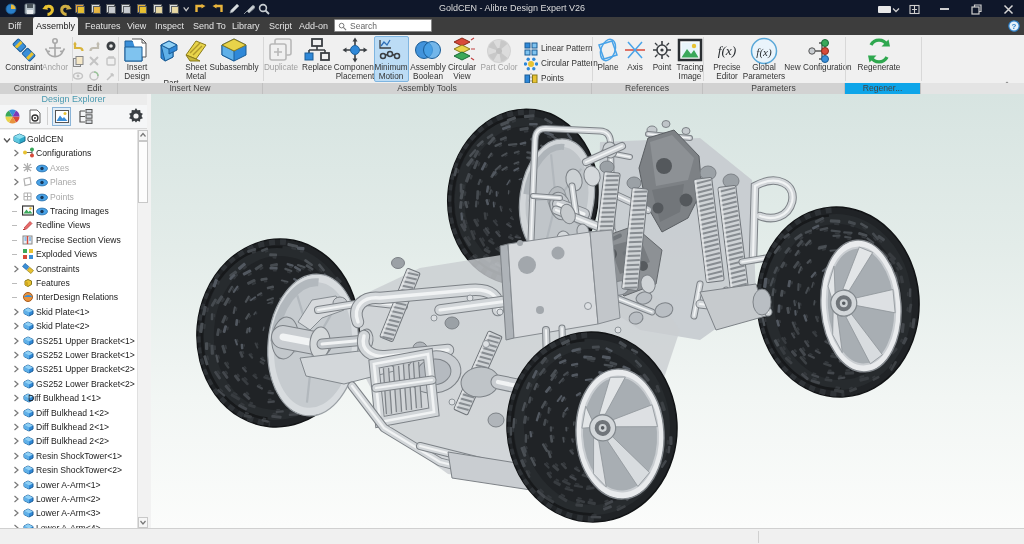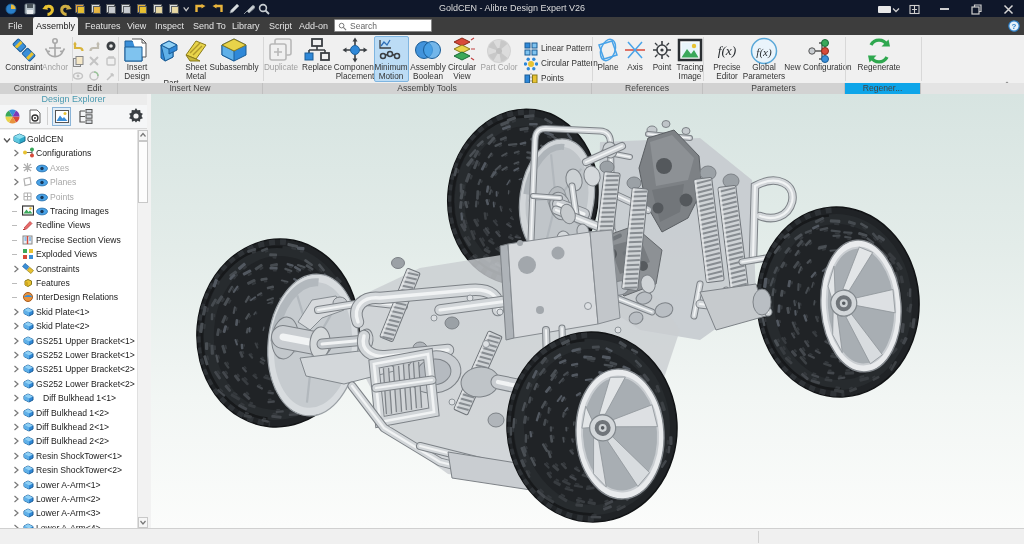--- a/index.html
+++ b/index.html
@@ -92,21 +92,21 @@
     <div style="position:absolute;left:940px;top:8px;width:9px;height:2px;background:#cfcfcf"></div>
     <svg style="position:absolute;left:971px;top:4px" width="11" height="11" viewBox="0 0 11 11">
       <rect x="1" y="3" width="7" height="7" fill="none" stroke="#cfcfcf" stroke-width="1.2"></rect>
       <path d="M3.5 3 V1 H10 V7.5 H8" fill="none" stroke="#cfcfcf" stroke-width="1.2"></path>
     </svg>
     <svg style="position:absolute;left:1003px;top:4px" width="11" height="11" viewBox="0 0 11 11">
       <path d="M1.5 1.5 L9.5 9.5 M9.5 1.5 L1.5 9.5" stroke="#d6d6d6" stroke-width="1.5"></path>
     </svg>
   </div>
 <div id="menubar">
-    <div style="position:absolute;left:8px;top:0;height:18px;line-height:18px;color:#e4e4e4">File</div>
+    <div style="position:absolute;left:8px;top:0;height:18px;line-height:18px;color:#e4e4e4">Diff</div>
     <div style="position:absolute;left:33px;top:0;width:45px;height:18px;background:#f0f0f0;color:#222;text-align:center;line-height:18px;border-radius:2px 2px 0 0">Assembly</div>
     <div style="position:absolute;left:85px;top:0;height:18px;line-height:18px;color:#e4e4e4">Features</div>
     <div style="position:absolute;left:127px;top:0;height:18px;line-height:18px;color:#e4e4e4">View</div>
     <div style="position:absolute;left:155px;top:0;height:18px;line-height:18px;color:#e4e4e4">Inspect</div>
     <div style="position:absolute;left:193px;top:0;height:18px;line-height:18px;color:#e4e4e4">Send To</div>
     <div style="position:absolute;left:232px;top:0;height:18px;line-height:18px;color:#e4e4e4">Library</div>
     <div style="position:absolute;left:269px;top:0;height:18px;line-height:18px;color:#e4e4e4">Script</div>
     <div style="position:absolute;left:299px;top:0;height:18px;line-height:18px;color:#e4e4e4">Add-on</div>
     <div style="position:absolute;left:334px;top:2px;width:98px;height:13px;background:#fff;border:1px solid #888;border-radius:1px">
       <svg style="position:absolute;left:3px;top:2px" width="9" height="9" viewBox="0 0 10 10">
@@ -3383,21 +3383,21 @@
       </div>
       <div style="position:absolute;left:0;top:261.2px;width:137px;height:14.4px">
         <svg style="position:absolute;left:12px;top:3px" width="8" height="8" viewBox="0 0 8 8">
           <path d="M2.5 1 L6 4 L2.5 7" fill="none" stroke="#777" stroke-width="1.2"></path>
         </svg>
         <div style="position:absolute;left:22px;top:1px"><svg width="13" height="12" viewBox="0 0 13 12" style="">
             <path d="M2 4 L6 2 L11 4.5 L11 8 L7 10 L2 7.5 Z" fill="#2f88d8" stroke="#1a5c96"></path>
             <path d="M2 4 L7 6.5 L7 10 L2 7.5 Z" fill="#5fb0e8"></path>
             <path d="M6 2 L11 4.5 L7 6.5 L2 4 Z" fill="#8fd0f5"></path>
           </svg></div>
-        <div style="position:absolute;left:43px;top:2px;color:#1a1a1a;white-space:nowrap">Diff Bulkhead 1&lt;1&gt;</div>
+        <div style="position:absolute;left:28px;top:2px;color:#1a1a1a;white-space:nowrap">Diff Bulkhead 1&lt;1&gt;</div>
       </div>
       <div style="position:absolute;left:0;top:275.6px;width:137px;height:14.4px">
         <svg style="position:absolute;left:12px;top:3px" width="8" height="8" viewBox="0 0 8 8">
           <path d="M2.5 1 L6 4 L2.5 7" fill="none" stroke="#777" stroke-width="1.2"></path>
         </svg>
         <div style="position:absolute;left:22px;top:1px"><svg width="13" height="12" viewBox="0 0 13 12" style="">
             <path d="M2 4 L6 2 L11 4.5 L11 8 L7 10 L2 7.5 Z" fill="#2f88d8" stroke="#1a5c96"></path>
             <path d="M2 4 L7 6.5 L7 10 L2 7.5 Z" fill="#5fb0e8"></path>
             <path d="M6 2 L11 4.5 L7 6.5 L2 4 Z" fill="#8fd0f5"></path>
           </svg></div>

